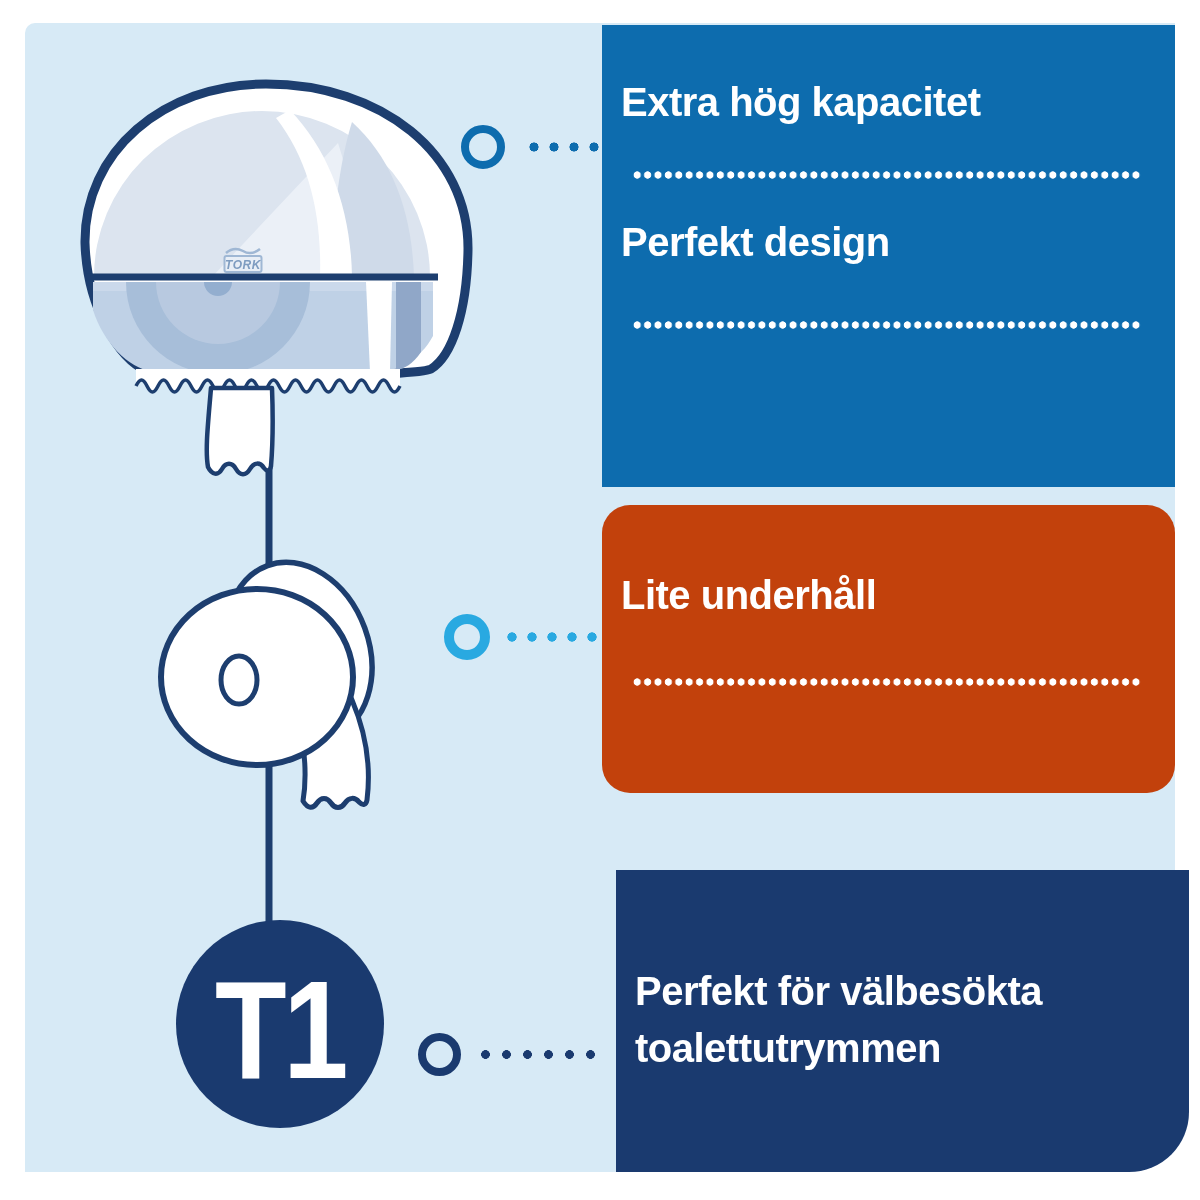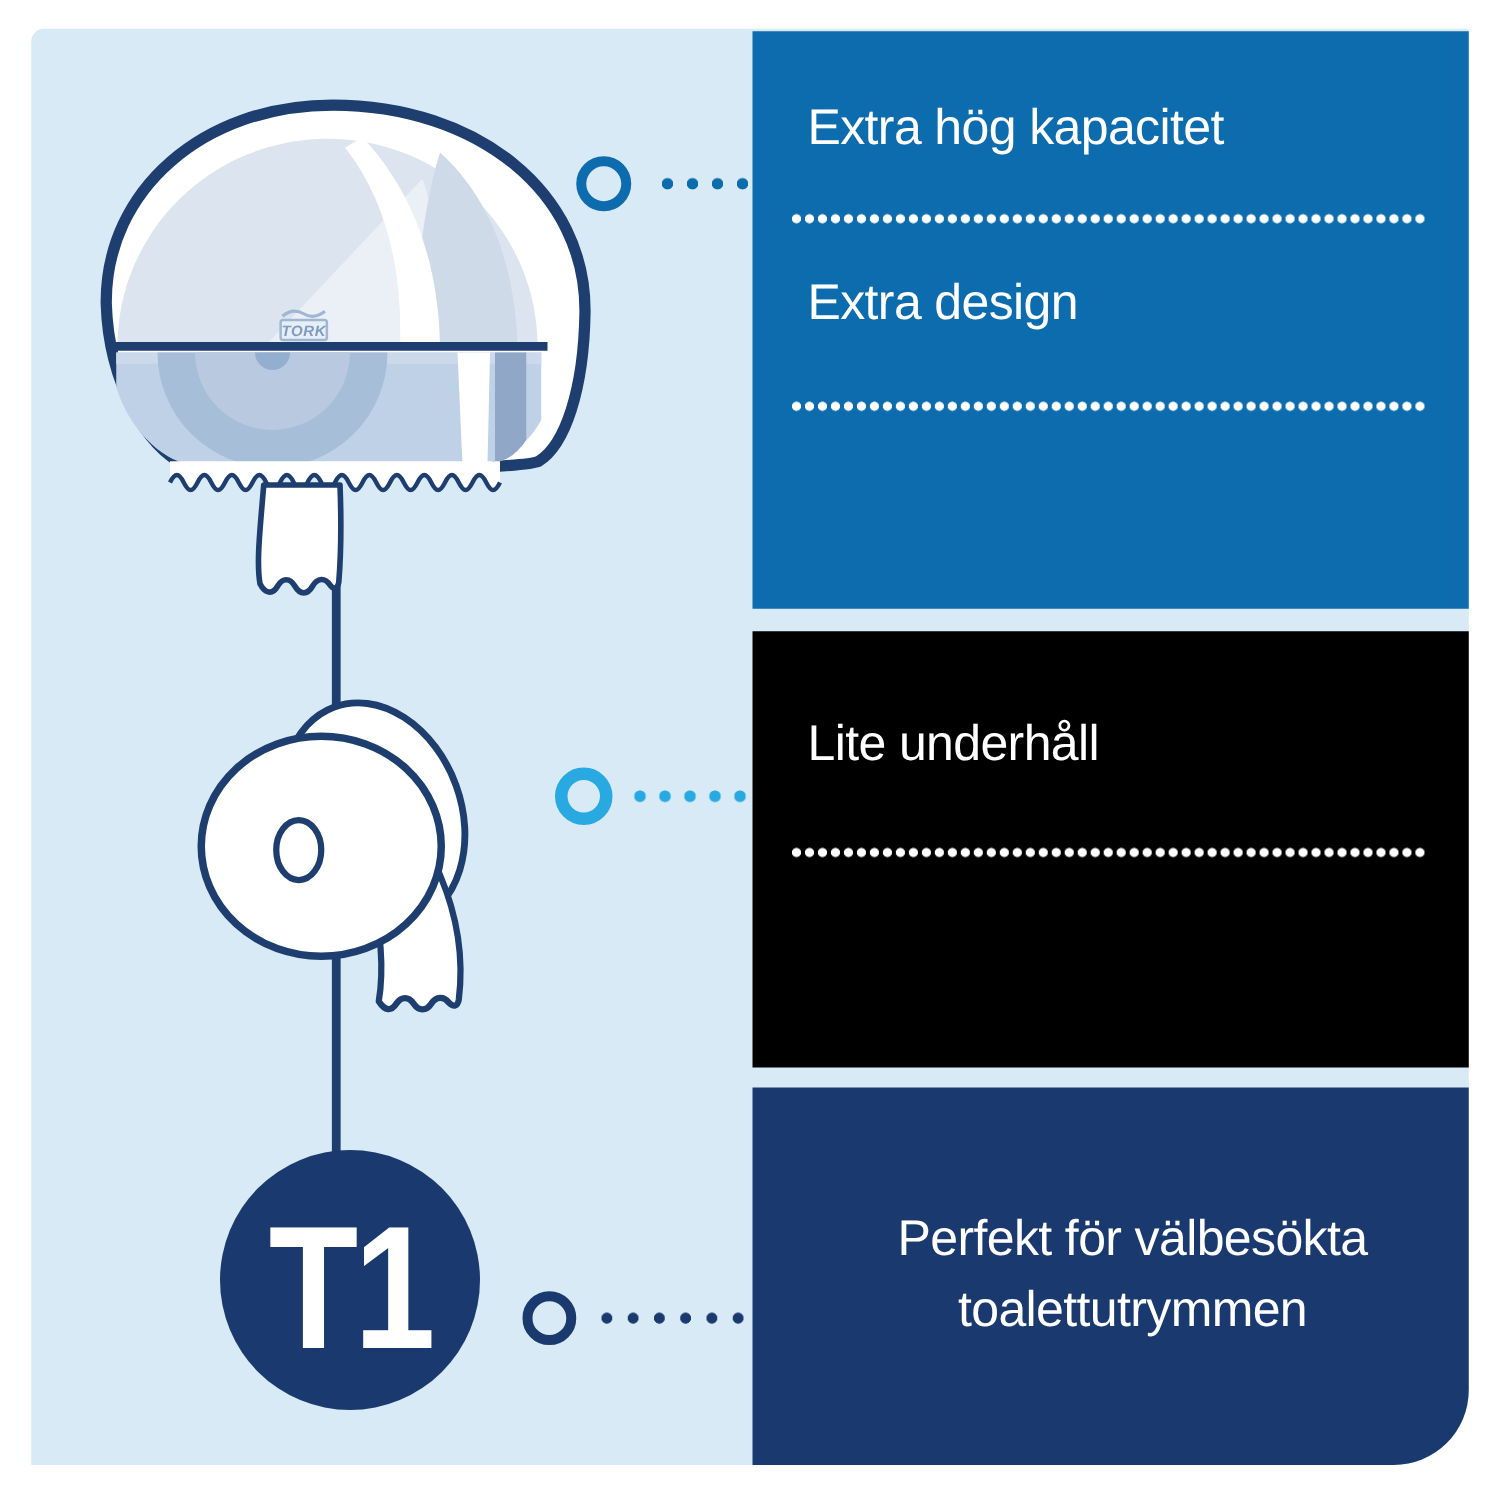--- a/index.html
+++ b/index.html
@@ -3,24 +3,24 @@
 <meta charset="utf-8">
 <style>
   html,body{margin:0;padding:0;background:#FFFFFF;}
   body{width:1200px;height:1200px;position:relative;overflow:hidden;
        font-family:"Liberation Sans",sans-serif;}
   .bg{position:absolute;left:25px;top:23px;width:1150px;height:1149px;
       background:#D7EAF6;border-radius:10px 0 60px 0;}
   .art{position:absolute;left:0;top:0;width:1200px;height:1200px;}
   .panel{position:absolute;left:602px;width:573px;}
   .panel-top{top:25px;height:462px;background:#0D6CAE;}
-  .panel-mid{top:505px;height:349px;background:#000000;}
-  .panel-bottom{top:870px;height:302px;background:#1A3A6F;border-radius:0 0 60px 0;}
-  .hd{position:absolute;left:44px;color:#FFFFFF;font-weight:400;font-size:40px;
-      line-height:48px;letter-spacing:-0.5px;white-space:nowrap;text-align:center;}
+  .panel-mid{top:505px;height:288px;background:#c2410c;border-radius:28px;}
+  .panel-bottom{top:870px;height:302px;background:#1A3A6F;border-radius:0 0 60px 0;margin-left:14px;}
+  .hd{position:absolute;left:19px;color:#FFFFFF;font-weight:700;font-size:40px;
+      line-height:48px;letter-spacing:-0.5px;white-space:nowrap;}
   .hd.wrap{white-space:normal;width:520px;line-height:57px;}
   .dotsep{position:absolute;left:30px;width:509px;height:8px;
       background-image:radial-gradient(circle,#FFFFFF 3.4px,rgba(255,255,255,0) 3.9px);
       background-size:10.4px 8px;background-repeat:repeat-x;background-position:0 50%;}
   .ring{position:absolute;border-radius:50%;box-sizing:border-box;background:transparent;}
   .ring-top{left:461px;top:125px;width:44px;height:44px;border:8px solid #0D6CAE;}
   .ring-mid{left:444px;top:614px;width:46px;height:46px;border:10px solid #29A9E1;}
   .ring-bottom{left:418px;top:1033px;width:43px;height:43px;border:8px solid #1A3A6F;}
   .cdots{position:absolute;background-repeat:repeat-x;background-position:0 50%;}
   .cdots-top{left:524px;top:142px;width:80px;height:10px;
@@ -108,21 +108,21 @@
 <div class="ring ring-top"></div>
 <div class="cdots cdots-top"></div>
 <div class="ring ring-mid"></div>
 <div class="cdots cdots-mid"></div>
 <div class="ring ring-bottom"></div>
 <div class="cdots cdots-bottom"></div>
 
 <div class="panel panel-top">
   <div class="hd" style="top:53px">Extra hög kapacitet</div>
   <div class="dotsep" style="top:146px"></div>
-  <div class="hd" style="top:193px">Extra design</div>
+  <div class="hd" style="top:193px">Perfekt design</div>
   <div class="dotsep" style="top:296px"></div>
 </div>
 
 <div class="panel panel-mid">
   <div class="hd" style="top:66px">Lite underhåll</div>
   <div class="dotsep" style="top:173px"></div>
 </div>
 
 <div class="panel panel-bottom">
   <div class="hd wrap" style="top:93px">Perfekt för välbesökta toalettutrymmen</div>

